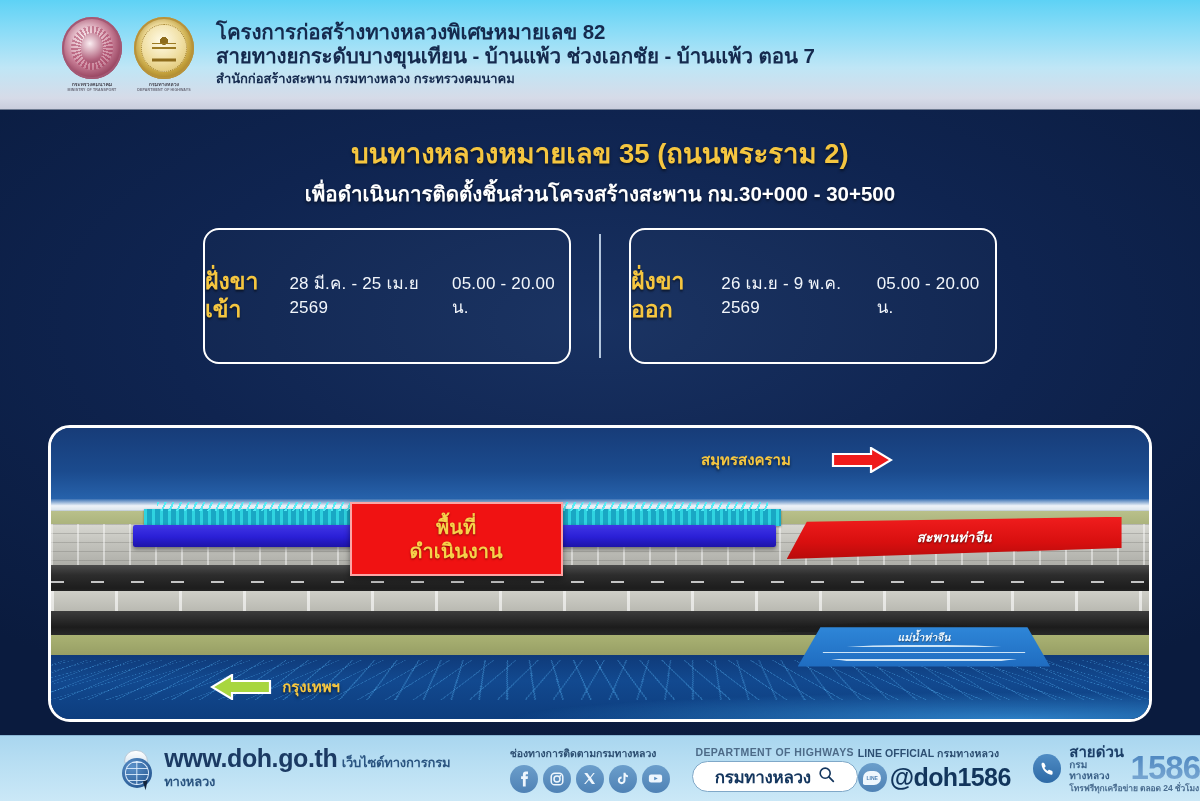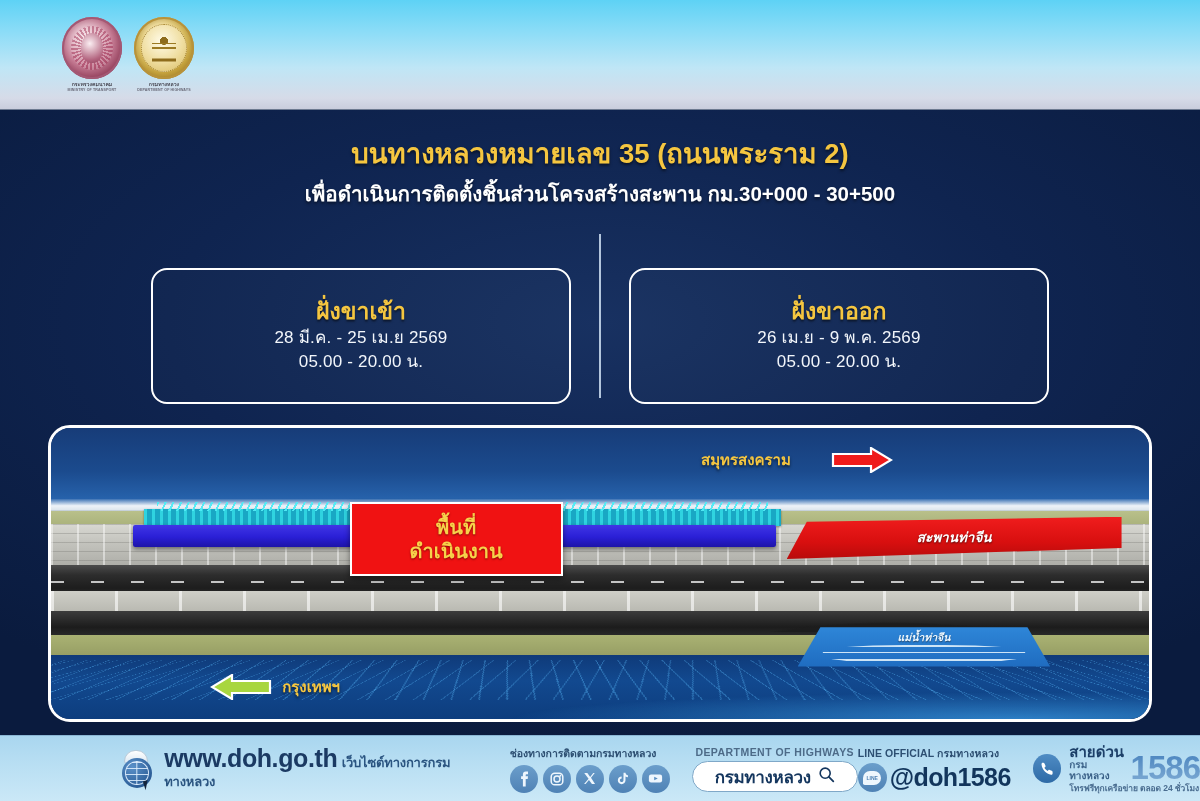--- a/index.html
+++ b/index.html
@@ -81,24 +81,23 @@
     text-shadow:0 2px 3px rgba(0,0,0,.55);
   }
   .t-white {
     color:#ffffff; font-weight:700; font-size:20.5px; line-height:1.3; padding-top:9px;
     text-shadow:0 2px 3px rgba(0,0,0,.5);
   }
 
   
   .dates { display:flex; justify-content:center; align-items:stretch; gap:0; margin-top:20px; }
   .date-box {
-    width:420px; height:136px; border:2.5px solid #ffffff; border-radius:16px;
-    display:flex; flex-direction:column; align-items:center; justify-content:center;
+    width:368px; height:136px; border:2.5px solid #ffffff; border-radius:16px;
+    display:flex; flex-direction:row; align-items:center; justify-content:center;
     background:rgba(255,255,255,.015);
-    margin-top:40px;
   }
   .db-head { color:#f5c640; font-weight:700; font-size:23px; line-height:1.2; text-shadow:0 2px 2px rgba(0,0,0,.5); }
   .db-line { color:#f2f6fb; font-weight:400; font-size:17px; line-height:1.42; letter-spacing:.2px; }
   .date-sep { width:2px; background:#cfe0f3; margin:6px 28px; opacity:.85; }
 
   
   .panel {
     position:absolute; left:48px; top:425px; width:1104px; height:297px;
     border:3.5px solid #ffffff; border-radius:22px; overflow:hidden;
     background:#123065;
@@ -225,21 +224,21 @@
   }
   .river-panel::after {
     content:""; position:absolute; left:10%; right:10%; bottom:10%; height:46%;
     background:repeating-linear-gradient(180deg, rgba(235,248,255,.85) 0 1.5px, transparent 1.5px 7px);
     border-radius:40%;
   }
 
   
   .workbox {
     position:absolute; left:27.2%; top:25.5%; width:19.4%; height:25.5%;
-    background:#f01212; border:2px solid #ffffff;
+    background:#f01212; border:2px solid #fca5a5;
     display:flex; flex-direction:column; align-items:center; justify-content:center;
     box-shadow:0 3px 6px rgba(0,0,0,.45);
   }
   .workbox span {
     color:#f7d24a; font-weight:700; font-size:20px; line-height:1.24;
     text-shadow:0 1px 2px rgba(90,0,0,.75);
   }
 
   
   .dir { position:absolute; display:flex; align-items:center; gap:10px; }
@@ -353,20 +352,25 @@
           <span class="en">MINISTRY OF TRANSPORT</span>
         </div>
       </div>
       <div class="emblem">
         <div class="seal seal-doh"></div>
         <div class="emblem-cap">
           <span>กรมทางหลวง</span>
           <span class="en">DEPARTMENT OF HIGHWAYS</span>
         </div>
       </div>
+    </div>
+    <div class="header-text">
+      <div class="ht1">โครงการก่อสร้างทางหลวงพิเศษหมายเลข 82</div>
+      <div class="ht2">สายทางยกระดับบางขุนเทียน - บ้านแพ้ว ช่วงเอกชัย - บ้านแพ้ว ตอน 7</div>
+      <div class="ht3">สำนักก่อสร้างสะพาน กรมทางหลวง กระทรวงคมนาคม</div>
     </div>
   </div>
 
   <div class="stage">
 
     <div class="title-wrap">
       <div class="t-gold">บนทางหลวงหมายเลข 35 (ถนนพระราม 2)</div>
       <div class="t-white">เพื่อดำเนินการติดตั้งชิ้นส่วนโครงสร้างสะพาน กม.30+000 - 30+500</div>
     </div>
 

